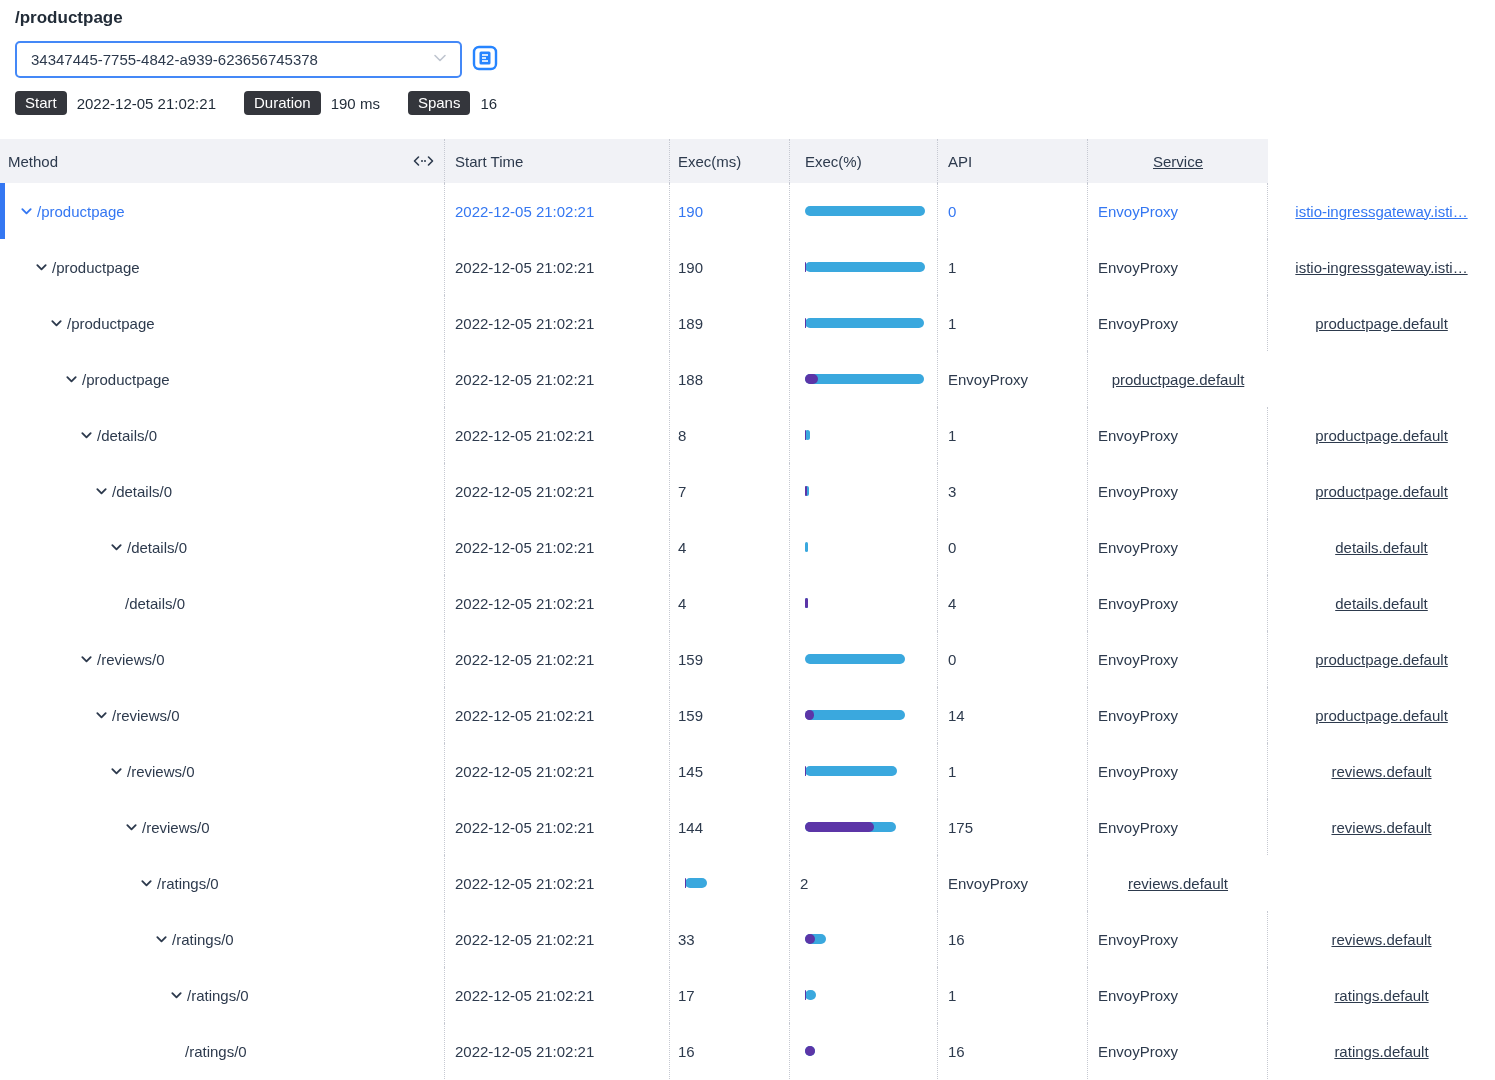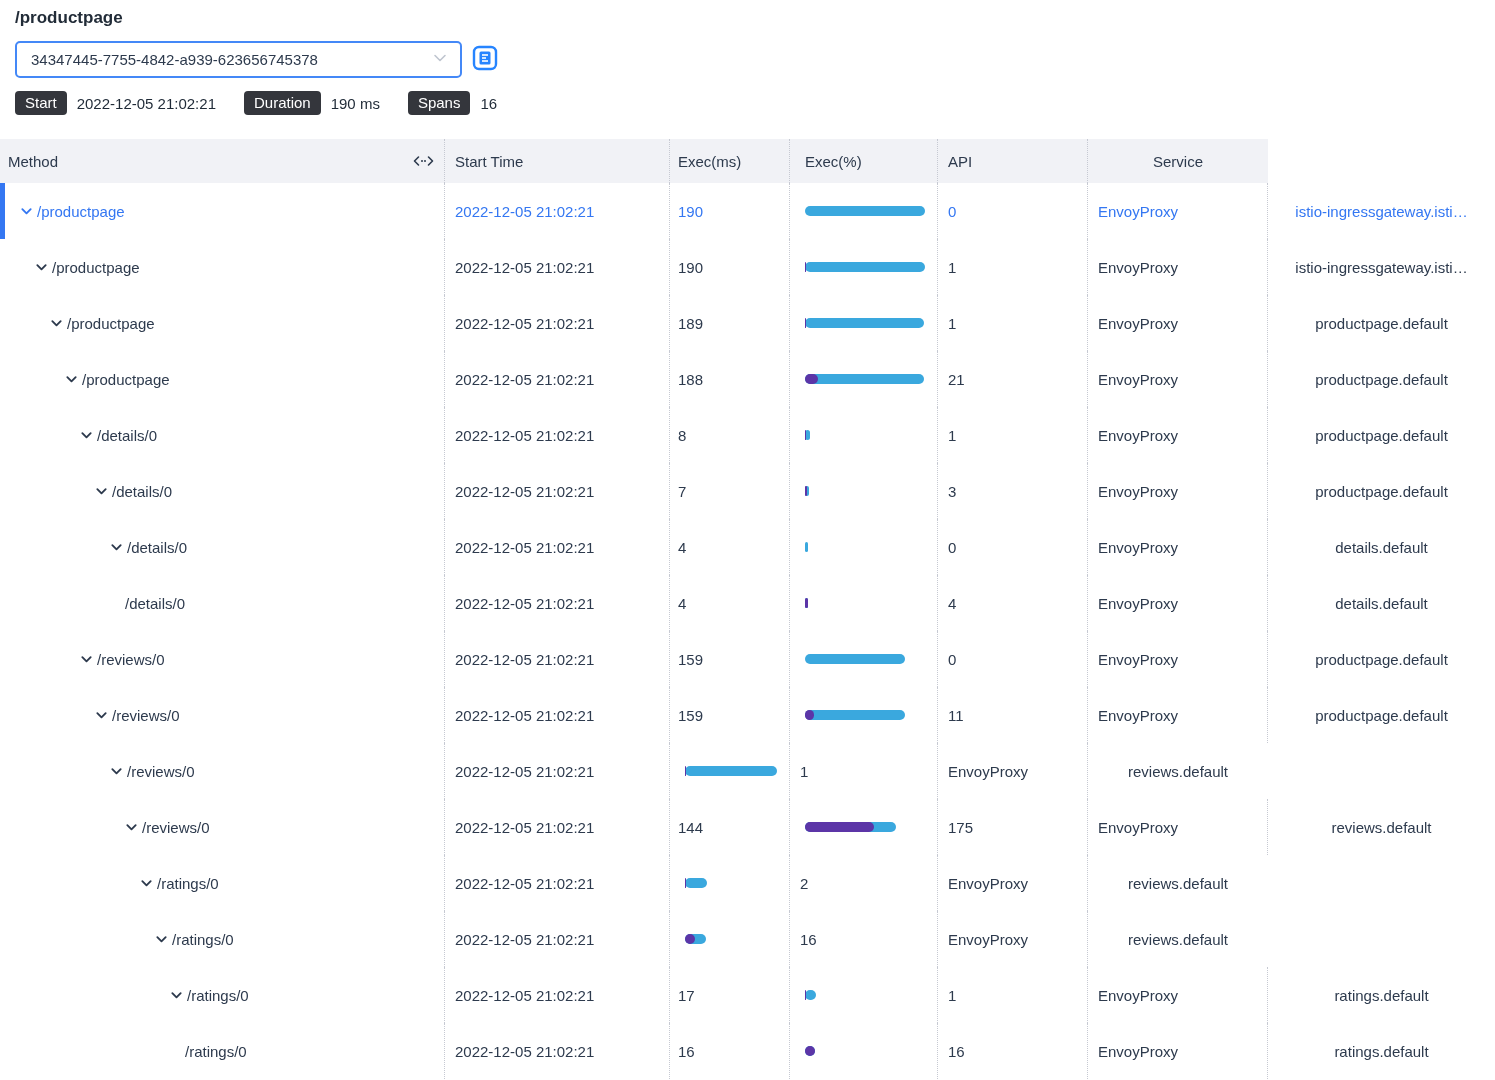--- a/index.html
+++ b/index.html
@@ -33,21 +33,21 @@
     border-right:1px dotted #c6c9d2;overflow:hidden;white-space:nowrap;
   }
   .cell:last-child{border-right:none;}
   .tbody .tr{height:56px;position:relative;background:#fff;}
   .tbody .cell{height:56px;}
   .c-method{padding-left:8px;justify-content:space-between;}
   .c-start,.c-api{padding-left:10px;}
   .c-exec{padding-left:8px;}
   .c-self{padding-left:10px;}
   .c-pct{padding-left:15px;}
-  .c-service{justify-content:center;padding:0 8px;}
+  .c-service{justify-content:center;padding:0 8px;text-decoration:underline;}
   .resize-icon{margin-right:10px;display:flex;align-items:center;color:#2d3a4d;}
   .tbody .c-method{justify-content:flex-start;}
   .chev{flex:0 0 auto;margin-right:4px;display:flex;align-items:center;color:inherit;cursor:pointer;}
   .row-selected{color:var(--accent,#3477f2);}
   .row-selected .cell{color:var(--accent,#3477f2);}
   .accent-bar{position:absolute;left:0;top:0;bottom:0;width:5px;background:var(--accent,#3477f2);}
   .bar-wrap{position:relative;height:10px;}
   .bar-blue{position:absolute;left:0;top:0;height:10px;border-radius:5px;background:var(--barblue,#3aa8de);}
   .bar-purple{position:absolute;left:0;top:0;height:10px;border-radius:5px;background:var(--barpurple,#5c35a7);}
   .method-label{overflow:hidden;text-overflow:ellipsis;}
@@ -183,21 +183,20 @@
             <span class="method-label">/productpage</span>
           </div>
           <div class="cell c-start">2022-12-05 21:02:21</div>
           <div class="cell c-exec">188</div>
           <div class="cell c-pct">
             <div class="bar-wrap" style="width: 120px;">
               <div class="bar-blue" style="width: 118.737px;"></div>
               <div class="bar-purple" style="width: 13.2632px;"></div>
             </div>
           </div>
-          <div class="cell c-self">21</div>
           <div class="cell c-api">EnvoyProxy</div>
           <div class="cell c-service">productpage.default</div>
         </div>
         <div class="tr">
           <div class="cell c-method" style="padding-left: 80px;">
             <span class="chev">
               <svg width="13" height="13" viewBox="0 0 14 14" fill="none">
                 <path d="M2.5 4.5 L7 9 L11.5 4.5" stroke="currentColor" stroke-width="2" stroke-linecap="round" stroke-linejoin="round"></path>
               </svg>
             </span>
@@ -302,34 +301,35 @@
             <span class="method-label">/reviews/0</span>
           </div>
           <div class="cell c-start">2022-12-05 21:02:21</div>
           <div class="cell c-exec">159</div>
           <div class="cell c-pct">
             <div class="bar-wrap" style="width: 120px;">
               <div class="bar-blue" style="width: 100.421px;"></div>
               <div class="bar-purple" style="width: 8.84211px;"></div>
             </div>
           </div>
-          <div class="cell c-self">11</div>
+          <div class="cell c-self">14</div>
           <div class="cell c-api">EnvoyProxy</div>
           <div class="cell c-service">productpage.default</div>
         </div>
         <div class="tr">
           <div class="cell c-method" style="padding-left: 110px;">
             <span class="chev">
               <svg width="13" height="13" viewBox="0 0 14 14" fill="none">
                 <path d="M2.5 4.5 L7 9 L11.5 4.5" stroke="currentColor" stroke-width="2" stroke-linecap="round" stroke-linejoin="round"></path>
               </svg>
             </span>
             <span class="method-label">/reviews/0</span>
           </div>
           <div class="cell c-start">2022-12-05 21:02:21</div>
+          <div class="cell c-exec">145</div>
           <div class="cell c-pct">
             <div class="bar-wrap" style="width: 120px;">
               <div class="bar-blue" style="width: 91.5789px;"></div>
               <div class="bar-purple" style="width: 0.631579px;"></div>
             </div>
           </div>
           <div class="cell c-self">1</div>
           <div class="cell c-api">EnvoyProxy</div>
           <div class="cell c-service">reviews.default</div>
         </div>
@@ -377,20 +377,21 @@
         <div class="tr">
           <div class="cell c-method" style="padding-left: 155px;">
             <span class="chev">
               <svg width="13" height="13" viewBox="0 0 14 14" fill="none">
                 <path d="M2.5 4.5 L7 9 L11.5 4.5" stroke="currentColor" stroke-width="2" stroke-linecap="round" stroke-linejoin="round"></path>
               </svg>
             </span>
             <span class="method-label">/ratings/0</span>
           </div>
           <div class="cell c-start">2022-12-05 21:02:21</div>
+          <div class="cell c-exec">33</div>
           <div class="cell c-pct">
             <div class="bar-wrap" style="width: 120px;">
               <div class="bar-blue" style="width: 20.8421px;"></div>
               <div class="bar-purple" style="width: 10.1053px;"></div>
             </div>
           </div>
           <div class="cell c-self">16</div>
           <div class="cell c-api">EnvoyProxy</div>
           <div class="cell c-service">reviews.default</div>
         </div>

